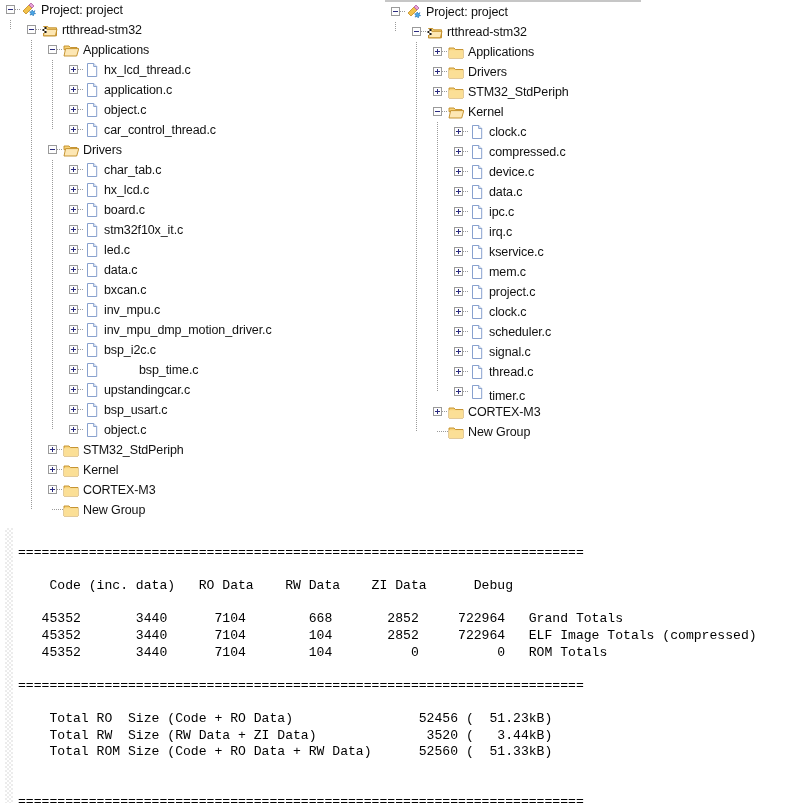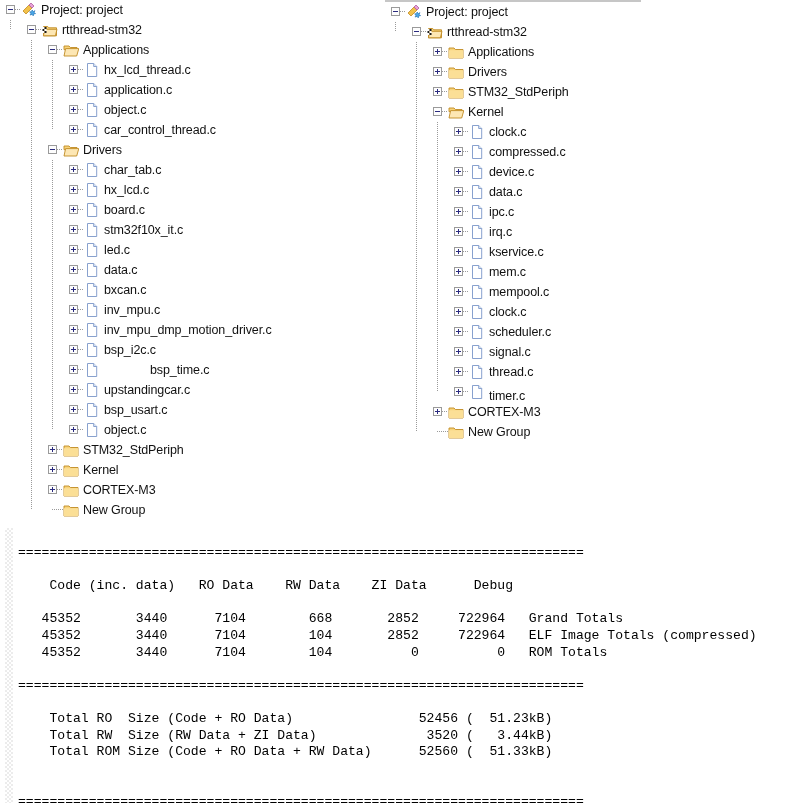--- a/index.html
+++ b/index.html
@@ -345,21 +345,21 @@
     </div>
     <div class="tree-node" style="position: absolute; left: 0px; top: 360px;">
       <div class="expander plus" style="left: 69px;"></div>
       <div class="dots" style="left: 78px; width: 6px;"></div>
       <span class="icon" style="left: 84px;">
         <svg width="16" height="16" viewBox="0 0 16 16">
       <path d="M3.5 1.5 h6.2 l3 3 v10 h-9.2 z" fill="#ffffff" stroke="#7a96c8" stroke-width="0.9"></path>
       <path d="M9.7 1.5 v3 h3" fill="#e4ecf7" stroke="#7a96c8" stroke-width="0.9"></path>
     </svg>
       </span>
-      <span class="node-label" style="position: absolute; left: 103px; top: 0px; padding-left: 47px;">bsp_time.c</span>
+      <span class="node-label" style="position: absolute; left: 92px; top: 0px; padding-left: 47px;">bsp_time.c</span>
     </div>
     <div class="tree-node" style="position: absolute; left: 0px; top: 380px;">
       <div class="expander plus" style="left: 69px;"></div>
       <div class="dots" style="left: 78px; width: 6px;"></div>
       <span class="icon" style="left: 84px;">
         <svg width="16" height="16" viewBox="0 0 16 16">
       <path d="M3.5 1.5 h6.2 l3 3 v10 h-9.2 z" fill="#ffffff" stroke="#7a96c8" stroke-width="0.9"></path>
       <path d="M9.7 1.5 v3 h3" fill="#e4ecf7" stroke="#7a96c8" stroke-width="0.9"></path>
     </svg>
       </span>
@@ -600,21 +600,21 @@
     </div>
     <div class="tree-node" style="position: absolute; left: 0px; top: 280px;">
       <div class="expander plus" style="left: 69px;"></div>
       <div class="dots" style="left: 78px; width: 6px;"></div>
       <span class="icon" style="left: 84px;">
         <svg width="16" height="16" viewBox="0 0 16 16">
       <path d="M3.5 1.5 h6.2 l3 3 v10 h-9.2 z" fill="#ffffff" stroke="#7a96c8" stroke-width="0.9"></path>
       <path d="M9.7 1.5 v3 h3" fill="#e4ecf7" stroke="#7a96c8" stroke-width="0.9"></path>
     </svg>
       </span>
-      <span class="node-label" style="position: absolute; left: 104px; top: 0px;">mempool.c</span>
+      <span class="node-label" style="position: absolute; left: 104px; top: 0px;">project.c</span>
     </div>
     <div class="tree-node" style="position: absolute; left: 0px; top: 300px;">
       <div class="expander plus" style="left: 69px;"></div>
       <div class="dots" style="left: 78px; width: 6px;"></div>
       <span class="icon" style="left: 84px;">
         <svg width="16" height="16" viewBox="0 0 16 16">
       <path d="M3.5 1.5 h6.2 l3 3 v10 h-9.2 z" fill="#ffffff" stroke="#7a96c8" stroke-width="0.9"></path>
       <path d="M9.7 1.5 v3 h3" fill="#e4ecf7" stroke="#7a96c8" stroke-width="0.9"></path>
     </svg>
       </span>

